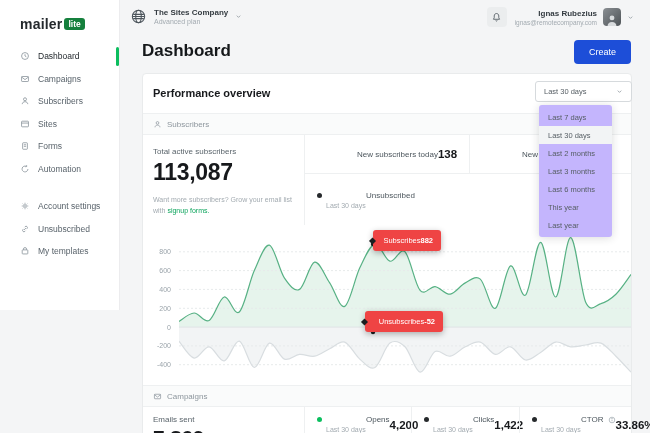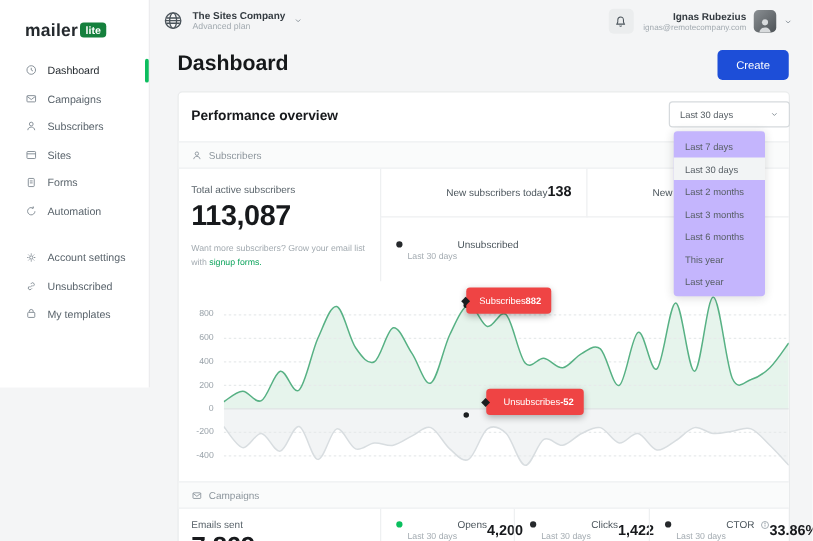--- a/index.html
+++ b/index.html
@@ -60,21 +60,21 @@
   .mini-period { font-size:7px; color:#a3abb1; padding-left:9px; }
   
   .chart-wrap { position:relative; height:160px; }
   #y-labels { position:absolute; left:6px; top:0; width:22px; height:100%; }
   .ytick { position:absolute; right:0; font-size:7px; color:#9aa3aa; }
   #chart-svg { position:absolute; left:36px; top:8px; width:452px; height:143px; }
   .tip { position:absolute; background:#ef4444; color:#fff; border-radius:3px; display:flex; align-items:center; justify-content:flex-end; padding:6px 8px; font-size:7.5px; z-index:10; box-shadow:0 2px 6px rgba(0,0,0,.3); }
   .tip::before { content:""; position:absolute; left:0; top:50%; width:5px; height:5px; background:#1b1e20; transform:translate(-60%,-50%) rotate(45deg); }
   .tip .tip-value { font-weight:bold; }
   .tip-subscribes { left:230px; top:5px; width:68px; }
-  .tip-unsubscribes { left:246px; top:86px; width:78px; }
+  .tip-unsubscribes { left:222px; top:86px; width:78px; }
   
   .camp-grid { display:grid; grid-template-columns:161px 107px 108px 112px; height:50px; }
   .camp-cell { border-left:1px solid #eef0f1; display:flex; justify-content:space-between; padding:8px 12px 0; }
   .camp-cell .stat-value { margin-top:4px; }
   .camp-total { padding:8px 0 0 10px; }
   .camp-total-value { font-size:21px; font-weight:bold; color:#17191c; margin-top:2px; letter-spacing:-.3px; }
   .muted-icon { color:#9aa3aa; }
 </style>
 </head>
 <body>

